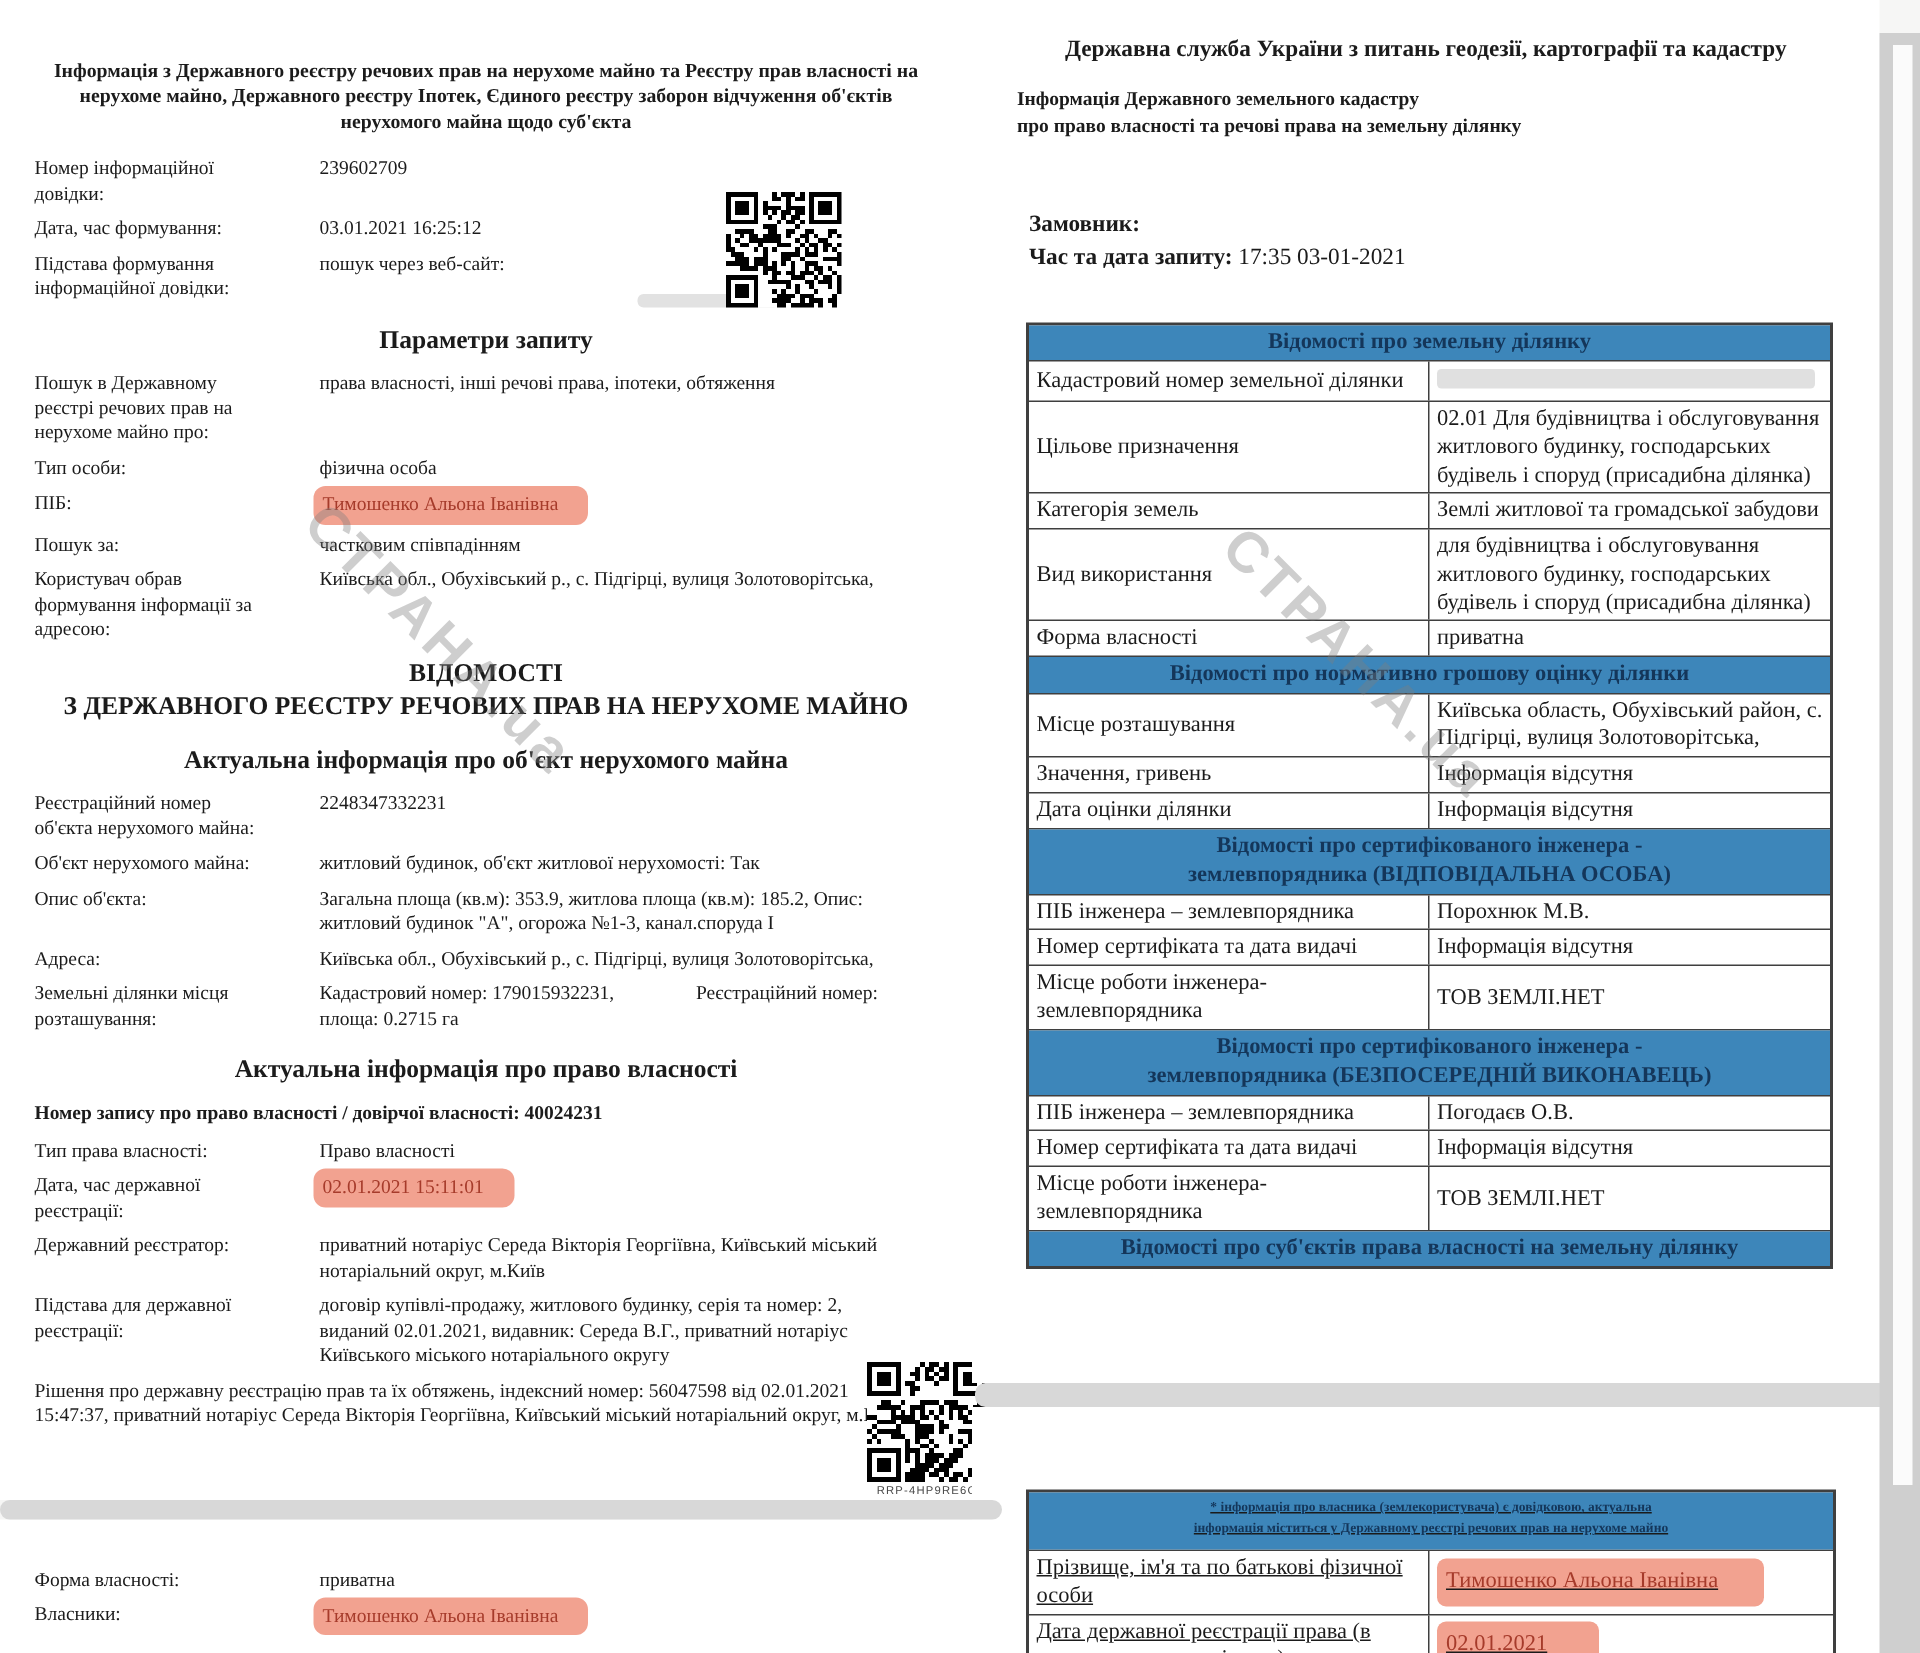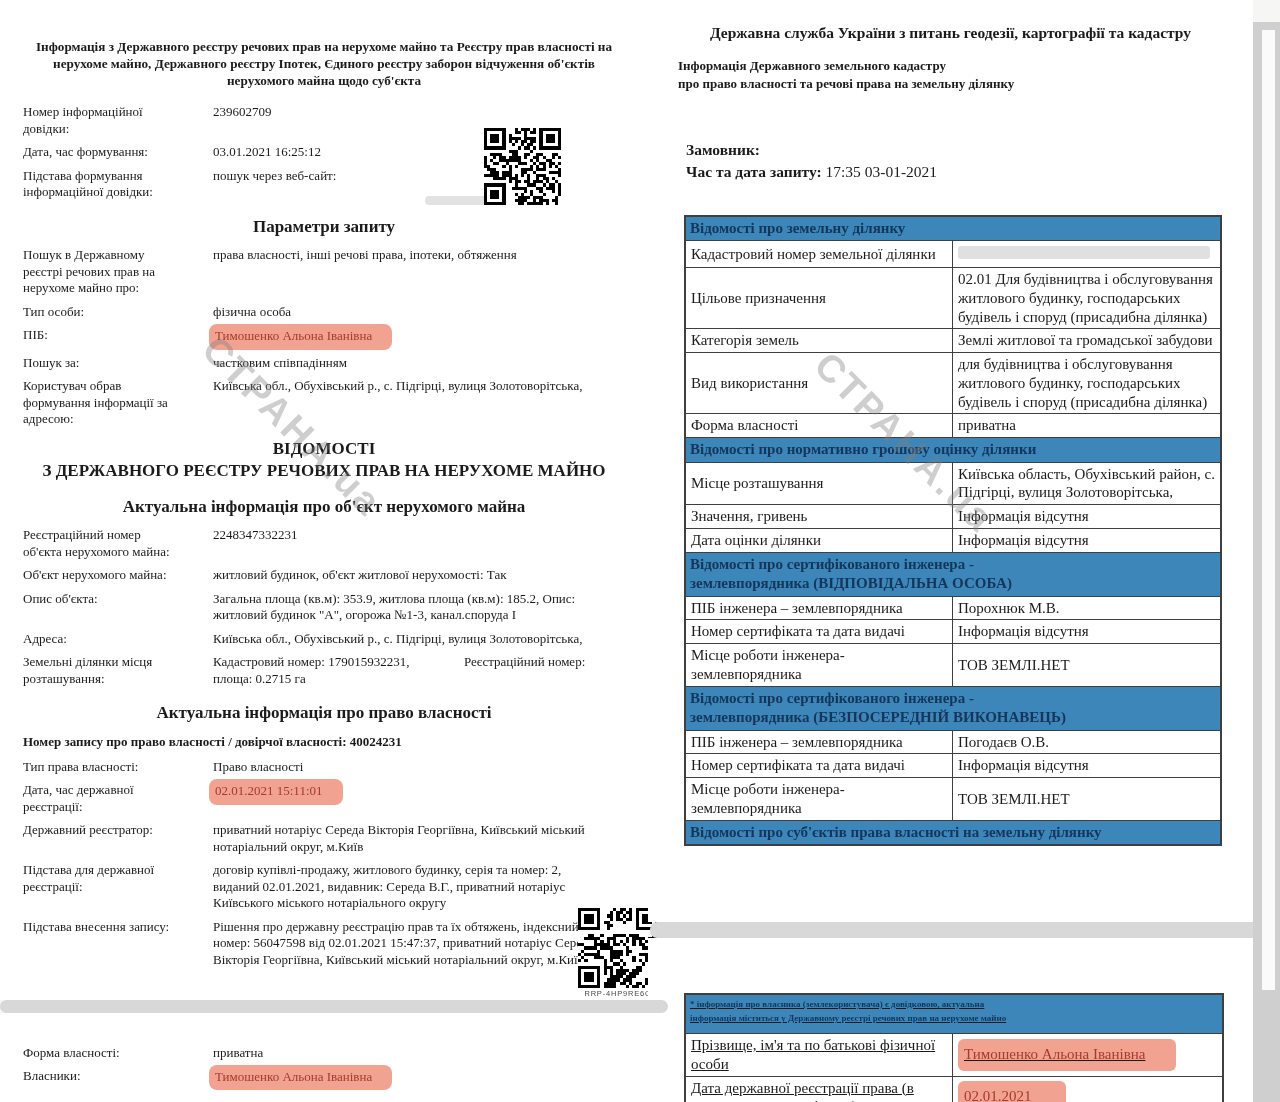--- a/index.html
+++ b/index.html
@@ -60,21 +60,21 @@
 
   .rtable{
     margin:31px 0 0 36px;width:538px;box-sizing:border-box;
     border:2px solid var(--bord);font-size:15px;line-height:1.25;
   }
   .rt-row{display:flex;border-top:1px solid var(--bord);background:#fff;}
   .rt-row:first-child{border-top:none;}
   .rt-lab{flex:0 0 267px;padding:2px 6px 2px 5px;border-right:1px solid var(--bord);box-sizing:border-box;display:flex;align-items:center;}
   .rt-val{flex:1;padding:2px 2px 2px 5px;box-sizing:border-box;display:flex;align-items:center;}
   .rt-sec{
-    flex:1;text-align:left;font-weight:bold;background:var(--blue);color:var(--blue-tx);
+    flex:1;text-align:center;font-weight:bold;background:var(--blue);color:var(--blue-tx);
     padding:2px 4px;white-space:pre-line;line-height:1.3;
   }
   .cell-blur{width:97%;height:13px;background:#dadada;border-radius:3px;opacity:.85;margin:3px 0 6px;}
 
   #bottom-table{margin-top:55px;width:540px;}
   #bottom-table .rt-sec{font-size:9px;line-height:1.6;padding:2px 4px;}
   #bottom-table .rt-row{min-height:38px;}
   .hl-block{
     display:inline-block;background:var(--hl-bg);color:var(--hl-tx);
     border-radius:6px;padding:6px 12px 7px 6px;min-width:218px;box-sizing:border-box;
@@ -166,21 +166,20 @@
       </div>
       <div class="lrow">
         <div class="lab">Державний реєстратор:</div>
         <div class="val">приватний нотаріус Середа Вікторія Георгіївна, Київський міський нотаріальний округ, м.Київ</div>
       </div>
       <div class="lrow">
         <div class="lab">Підстава для державної реєстрації:</div>
         <div class="val">договір купівлі-продажу, житлового будинку, серія та номер: 2, виданий 02.01.2021, видавник: Середа В.Г., приватний нотаріус Київського міського нотаріального округу</div>
       </div>
       <div class="lrow">
-        <div class="lab">Підстава внесення запису:</div>
         <div class="val">Рішення про державну реєстрацію прав та їх обтяжень, індексний номер: 56047598 від 02.01.2021 15:47:37, приватний нотаріус Середа Вікторія Георгіївна, Київський міський нотаріальний округ, м.Київ</div>
       </div>
     </div>
 </div>
 
 <div class="blur-patch" style="left:425px;top:196px;width:95px;height:9px;"></div>
 
 <div id="left-qr"><svg viewBox="0 0 25 25" width="100%" height="100%" shape-rendering="crispEdges" xmlns="http://www.w3.org/2000/svg">
       <rect width="25" height="25" fill="#fff"></rect>
       <g fill="#000">

